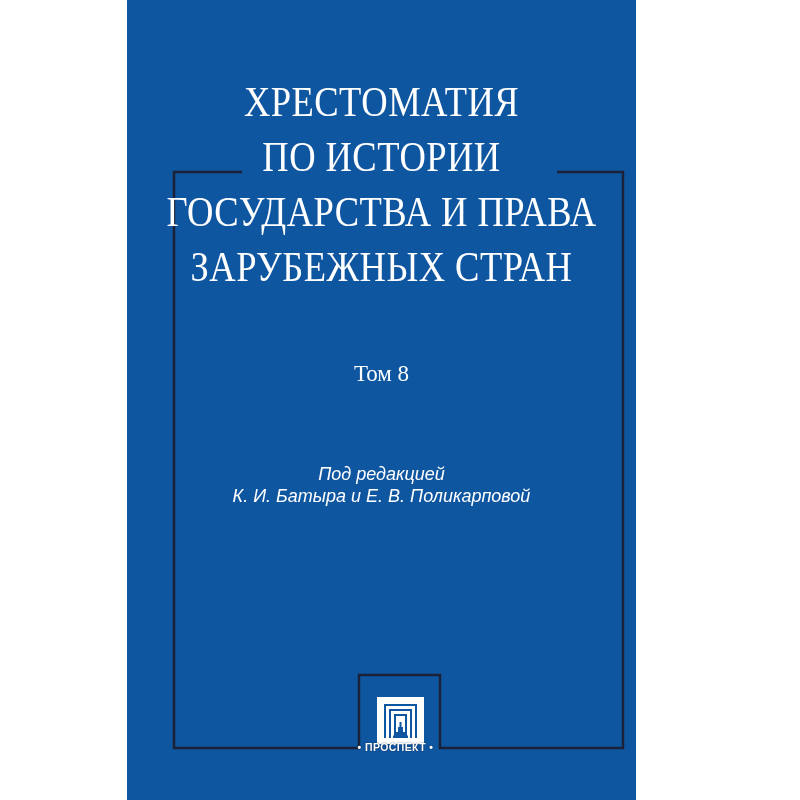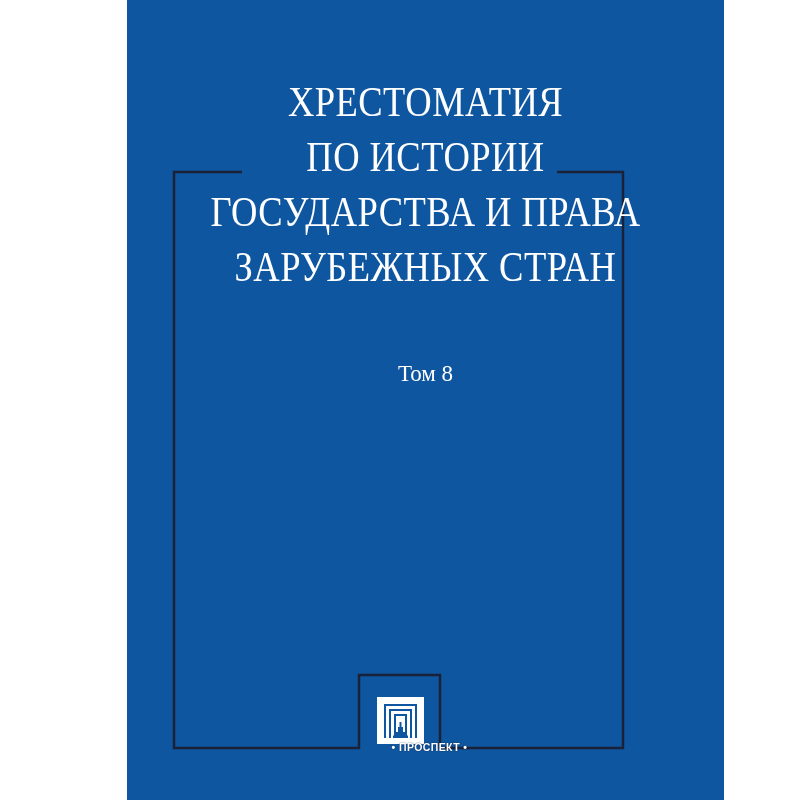--- a/index.html
+++ b/index.html
@@ -14,21 +14,21 @@
     width: 800px;
     height: 800px;
     background: var(--page-bg);
     overflow: hidden;
     font-family: "Liberation Sans", "DejaVu Sans", sans-serif;
   }
   .cover {
     position: absolute;
     left: 127px;
     top: 0;
-    width: 597px;
+    width: 509px;
     height: 800px;
     background: var(--cover-bg);
   }
   .frame-svg {
     position: absolute;
     left: 0;
     top: 0;
     width: 545px;
     height: 800px;
     display: block;
@@ -95,21 +95,21 @@
     stroke: var(--cover-bg);
     fill: none;
     stroke-width: 2;
   }
   .logo-glyph-fill {
     fill: var(--cover-bg);
     stroke: none;
   }
   .publisher-label {
     position: absolute;
-    left: 4px;
+    left: 14px;
     top: 741px;
     width: 100%;
     height: 12px;
     line-height: 12px;
     text-align: center;
     color: var(--text-color);
     font-size: 10.5px;
     font-weight: bold;
     letter-spacing: 0.4px;
     text-shadow: 0 0 1.5px rgba(16, 22, 48, 0.85);
@@ -127,20 +127,24 @@
 
   <div class="title">
     <div>ХРЕСТОМАТИЯ</div>
     <div>ПО ИСТОРИИ</div>
     <div>ГОСУДАРСТВА И ПРАВА</div>
     <div>ЗАРУБЕЖНЫХ СТРАН</div>
   </div>
 
   <div class="volume">Том 8</div>
 
+  <div class="editors">
+    <div>Под редакцией</div>
+    <div>К. И. Батыра и Е. В. Поликарповой</div>
+  </div>
 
   <div class="logo-square">
     <svg viewBox="0 0 47 47" aria-hidden="true">
       <path class="logo-glyph" d="M8 41 L8 8 L39 8 L39 41"></path>
       <path class="logo-glyph" d="M13 41 L13 13 L34 13 L34 41"></path>
       <path class="logo-glyph" d="M18 41 L18 18 L29 18 L29 41"></path>
       <path class="logo-glyph-fill" d="M16 41 L16 38.5 L19 38.5 L19 35 L21 35 L21 30 L22.5 30 L22.5 25 L24.5 25 L24.5 30 L26 30 L26 35 L28 35 L28 38.5 L31 38.5 L31 41 Z"></path>
     </svg>
   </div>
 

